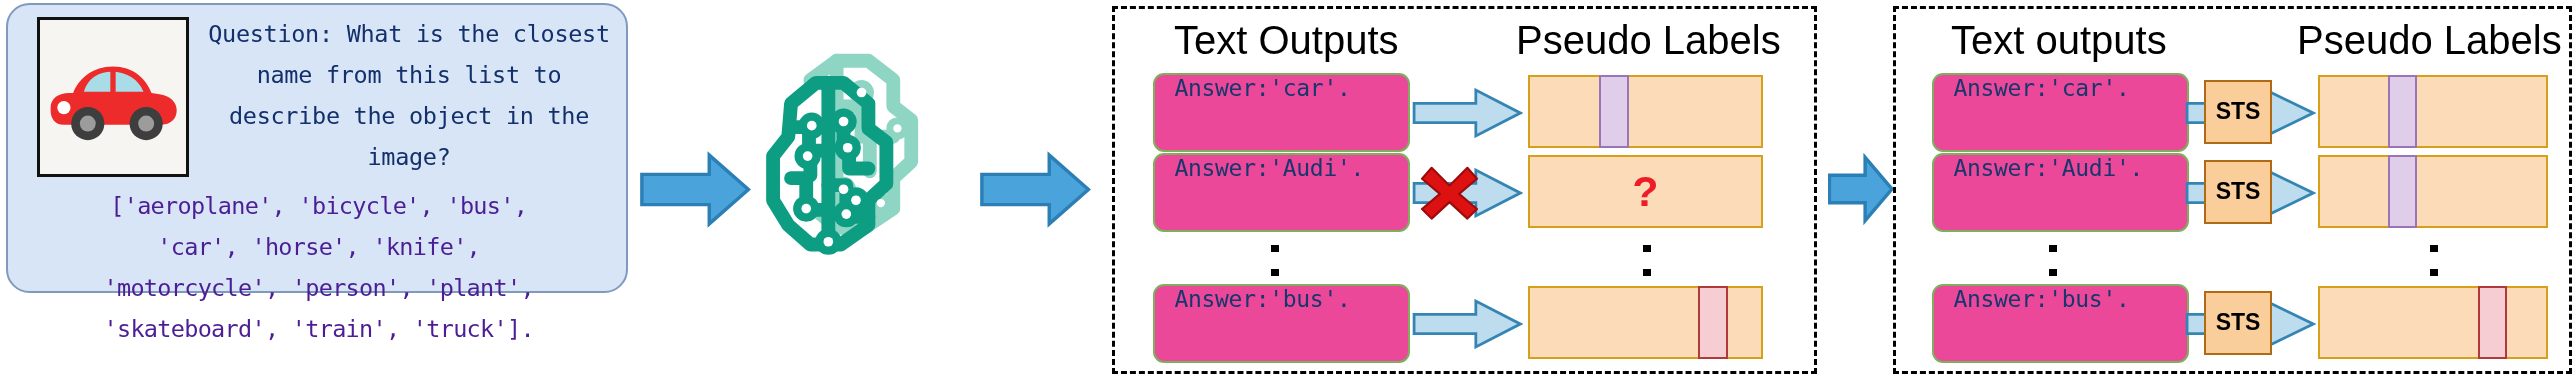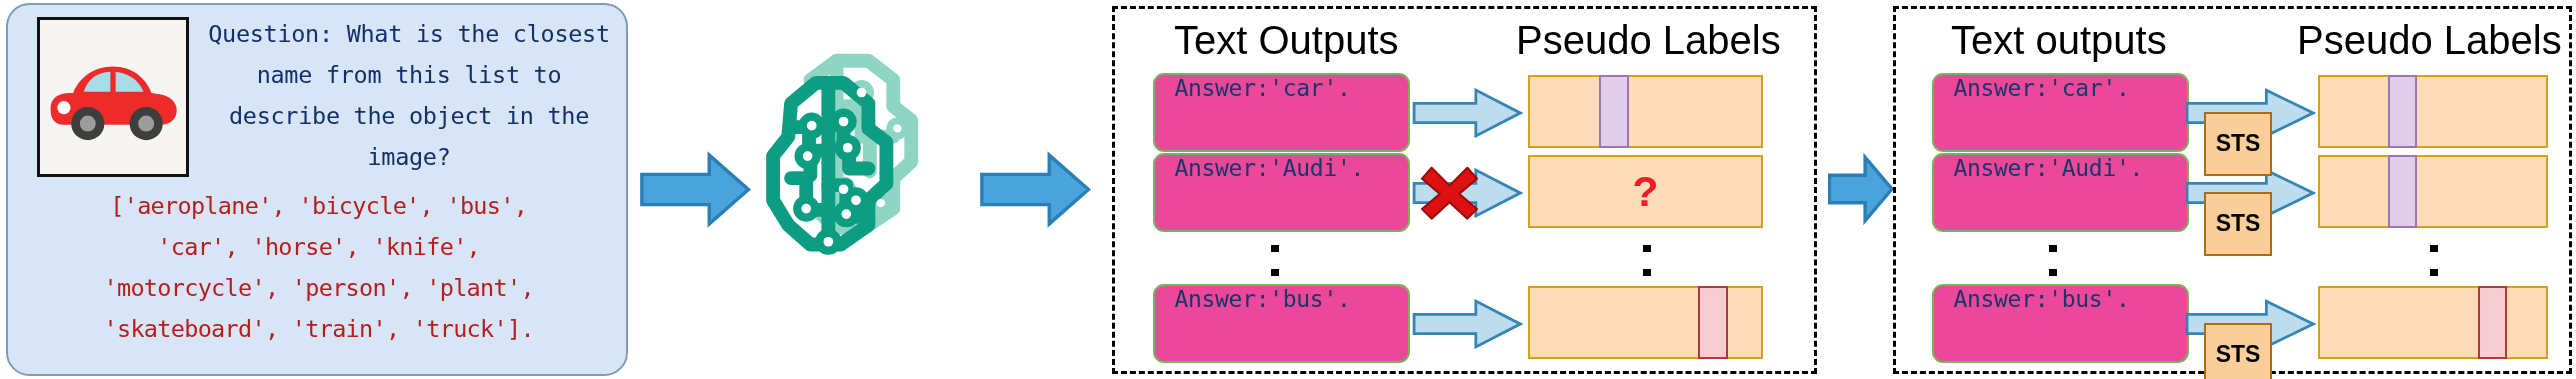--- a/index.html
+++ b/index.html
@@ -1,41 +1,41 @@
 <!DOCTYPE html>
 <html style="font-size:11px"><head>
 <meta charset="utf-8">
 <style>
   html,body{margin:0;padding:0;background:#ffffff;}
   body{width:2576px;height:380px;font-family:"Liberation Sans",sans-serif;overflow:hidden;}
   #stage{position:relative;width:2576px;height:380px;background:#fff;}
 
   
   .qpanel{
-    position:absolute;left:5.5px;top:2.8px;width:622px;height:373px;
+    position:absolute;left:5.5px;top:2.8px;width:622px;height:290px;
     background:#D7E5F7;border:2.1px solid #7E9BBE;border-radius:23.5px;
     box-sizing:border-box;
     padding-left:44px;
   }
   .qtop{position:absolute;left:0;top:12.4px;width:100%;height:160px;}
   .carframe{
     position:absolute;left:29px;top:0;width:152px;height:160px;
     background:#F7F5F2;border:3.5px solid #111;box-sizing:border-box;
   }
   .carsvg{position:absolute;left:0;top:0;width:100%;height:100%;}
   .qtext{
     position:absolute;left:194px;top:-2.8px;width:415px;
     font-family:"DejaVu Sans Mono","Liberation Mono",monospace;
     font-size:23.5px;line-height:41px;color:#13306B;text-align:center;
     letter-spacing:-0.3px;
   }
   .qlist{
     position:absolute;left:9.7px;top:181px;width:603px;
     font-family:"DejaVu Sans Mono","Liberation Mono",monospace;
-    font-size:23.5px;line-height:41px;color:#b91c1c;text-align:center;
+    font-size:23.5px;line-height:41px;color:#4c1d95;text-align:center;
     letter-spacing:-0.7px;white-space:pre-line;
   }
 
   
   .bigarrow{position:absolute;}
   .bigarrow svg{display:block;}
 
   
   .brainwrap{position:absolute;left:733px;top:40px;width:228px;height:228px;}
   .brainlabel{
@@ -89,21 +89,21 @@
   .smallarrow svg{display:block;}
 
   
   .redx{position:absolute;}
 
   
   .sts{
     position:absolute;background:#F9CE9B;border:2.8px solid #B06A16;
     box-sizing:border-box;display:flex;align-items:center;justify-content:center;
     font-size:23px;font-weight:bold;color:#000;
-    font-family:"Liberation Sans",sans-serif;z-index:4;margin-top:32px;
+    font-family:"Liberation Sans",sans-serif;z-index:4;
   }
 
   
   .vdots{position:absolute;display:flex;flex-direction:column;gap:16.6px;}
   .vdots i{display:block;width:7.6px;height:7.6px;background:#000;}
 </style>
 </head>
 <body>
 
 <div id="stage">

